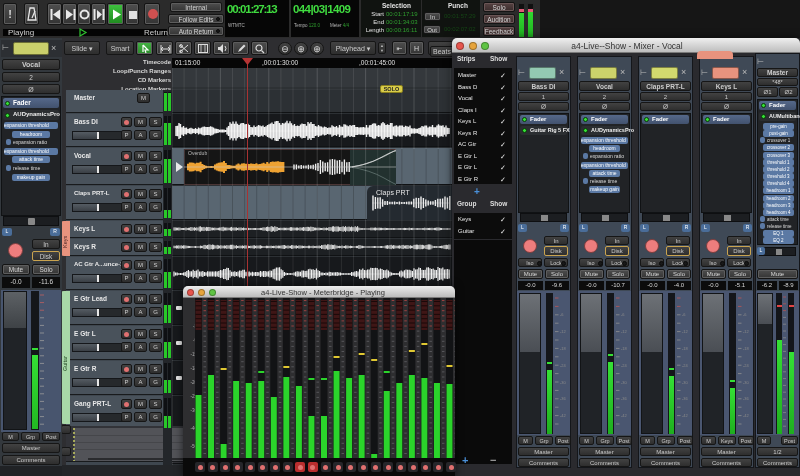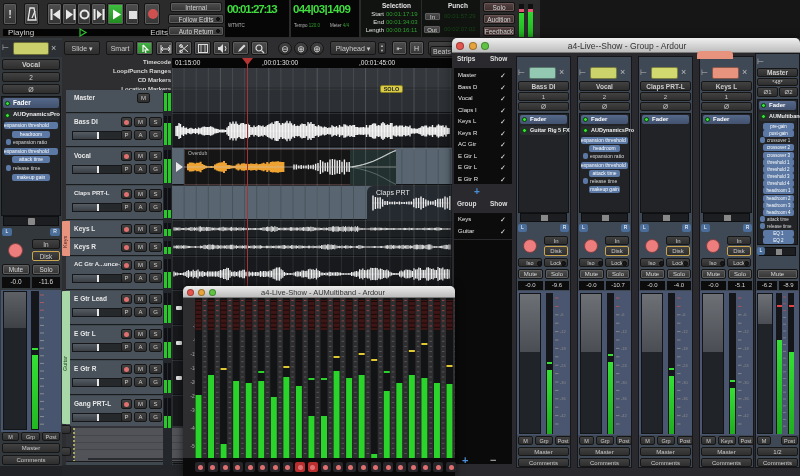--- a/index.html
+++ b/index.html
@@ -50,21 +50,21 @@
     <div style="position:relative;left:3px;top:7px;width:8px;height:8px;background:#e0e0e0"></div>
   </div>
 <div class="btn" style="left:144px;top:3px;width:16px;height:22px;">
     <div style="position:relative;left:3px;top:5px;width:10px;height:10px;background:#cf5050;border-radius:50%"></div>
   </div>
 <div class="" style="left:2px;top:28px;width:166px;height:9px;background:#040404;border:1px solid #2a2a2a"></div>
 <div class="" style="left:8px;top:27px;width:60px;height:11px;color:#cfcfcf;font-size:8px;line-height:11px">Playing</div>
 <svg style="position:absolute;left:78px;top:28px" width="10" height="9">
     <path d="M2 1v7l6-3.5z" fill="none" stroke="#30c030" stroke-width="1.2"></path>
   </svg>
-<div class="" style="left:128px;top:27px;width:40px;height:11px;color:#cfcfcf;font-size:8px;line-height:11px;text-align:right">Edits</div>
+<div class="" style="left:128px;top:27px;width:40px;height:11px;color:#cfcfcf;font-size:8px;line-height:11px;text-align:right">Return</div>
 <div class="btn" style="left:170px;top:2px;width:52px;height:10px;font-size:6.5px;line-height:9px">Internal</div>
 <div class="btn" style="left:168px;top:14px;width:56px;height:10px;font-size:6.5px;line-height:9px">Follow Edits</div>
 <div class="btn" style="left:168px;top:26px;width:56px;height:10px;font-size:6.5px;line-height:9px">Auto Return</div>
 <div class="led" style="left:216px;top:17px;width:4px;height:4px;"></div>
 <div class="led" style="left:216px;top:29px;width:4px;height:4px;"></div>
 <div class="" style="left:225px;top:0px;width:64px;height:37px;background:#060606"></div>
 <div class="" style="left:227px;top:2px;width:62px;height:14px;color:#40dc40;font-size:11.5px;font-weight:bold;letter-spacing:-1.2px;line-height:14px">00:01:27:13</div>
 <div class="" style="left:228px;top:23px;width:30px;height:6px;color:#b8b8b8;font-size:4.5px">WTMTC</div>
 <div class="" style="left:291px;top:0px;width:68px;height:37px;background:#060606"></div>
 <div class="" style="left:293px;top:2px;width:66px;height:14px;color:#40dc40;font-size:11.5px;font-weight:bold;letter-spacing:-0.6px;line-height:14px">044|03|1409</div>
@@ -514,21 +514,21 @@
 <div class="dbtn" style="left:42px;top:432px;width:18px;height:9px;font-size:5.5px;line-height:8px">Post</div>
 <div class="dbtn" style="left:2px;top:443px;width:58px;height:10px;font-size:6px;line-height:9px">Master</div>
 <div class="dbtn" style="left:2px;top:455px;width:58px;height:10px;font-size:6px;line-height:9px">Comments</div>
 <div class="" style="left:0px;top:466px;width:62px;height:10px;background:#202225"></div>
 <div class="" style="left:62px;top:465px;width:121px;height:11px;background:#232528"></div>
 <div class="" style="left:452px;top:38px;width:348px;height:438px;background:#2a2a2e;border-radius:5px 5px 0 0;box-shadow:0 0 8px rgba(0,0,0,0.6)"></div>
 <div class="" style="left:452px;top:38px;width:348px;height:15px;background:linear-gradient(#efefef,#bdbdbd);border-radius:5px 5px 0 0;border-bottom:1px solid #7a7a7a"></div>
 <div class="" style="left:456.0px;top:42px;width:8px;height:8px;background:#e6554d;border-radius:50%;border:1px solid rgba(0,0,0,0.3)"></div>
 <div class="" style="left:468.5px;top:42px;width:8px;height:8px;background:#e6a43c;border-radius:50%;border:1px solid rgba(0,0,0,0.3)"></div>
 <div class="" style="left:481.0px;top:42px;width:8px;height:8px;background:#5fc444;border-radius:50%;border:1px solid rgba(0,0,0,0.3)"></div>
-<div class="" style="left:512px;top:40px;width:230px;height:12px;color:#333;font-size:8.5px;text-align:center;line-height:12px">a4-Live--Show - Group - Ardour</div>
+<div class="" style="left:512px;top:40px;width:230px;height:12px;color:#333;font-size:8.5px;text-align:center;line-height:12px">a4-Live--Show - Mixer - Vocal</div>
 <div class="" style="left:454px;top:55px;width:60px;height:12px;color:#ddd;font-size:6.5px;font-weight:bold">
     <span style="position:absolute;left:3px">Strips</span>
     <span style="position:absolute;left:36px">Show</span>
   </div>
 <div class="" style="left:454px;top:68px;width:58px;height:116px;background:#0c0c0c"></div>
 <div class="" style="left:458px;top:70.0px;width:40px;height:11px;color:#e8e8e8;font-size:6px;line-height:11px">Master</div>
 <div class="" style="left:500px;top:70.0px;width:10px;height:11px;color:#e8e8e8;font-size:7px;line-height:11px">✓</div>
 <div class="" style="left:458px;top:81.5px;width:40px;height:11px;color:#e8e8e8;font-size:6px;line-height:11px">Bass D</div>
 <div class="" style="left:500px;top:81.5px;width:10px;height:11px;color:#e8e8e8;font-size:7px;line-height:11px">✓</div>
 <div class="" style="left:458px;top:93.0px;width:40px;height:11px;color:#e8e8e8;font-size:6px;line-height:11px">Vocal</div>
@@ -917,21 +917,21 @@
   </svg>
 <div class="dbtn" style="left:757px;top:436px;width:14px;height:9px;font-size:5.5px;line-height:8px">M</div>
 <div class="dbtn" style="left:781px;top:436px;width:17px;height:9px;font-size:5.5px;line-height:8px">Post</div>
 <div class="dbtn" style="left:757px;top:447px;width:41px;height:9px;font-size:6px;line-height:8px">1/2</div>
 <div class="dbtn" style="left:757px;top:458px;width:41px;height:9px;font-size:6px;line-height:8px">Comments</div>
 <div class="" style="left:183px;top:286px;width:272px;height:190px;background:#2a2a2c;border-radius:5px 5px 0 0;box-shadow:0 0 8px rgba(0,0,0,0.65)"></div>
 <div class="" style="left:183px;top:286px;width:272px;height:12px;background:linear-gradient(#ededed,#bcbcbc);border-radius:5px 5px 0 0;border-bottom:1px solid #7a7a7a"></div>
 <div class="" style="left:187px;top:289px;width:7px;height:7px;background:#e6554d;border-radius:50%;border:1px solid rgba(0,0,0,0.3)"></div>
 <div class="" style="left:198px;top:289px;width:7px;height:7px;background:#e6a43c;border-radius:50%;border:1px solid rgba(0,0,0,0.3)"></div>
 <div class="" style="left:209px;top:289px;width:7px;height:7px;background:#5fc444;border-radius:50%;border:1px solid rgba(0,0,0,0.3)"></div>
-<div class="" style="left:223px;top:287px;width:200px;height:11px;color:#333;font-size:7.5px;text-align:center;line-height:11px">a4-Live-Show - AUMultiband - Ardour</div>
+<div class="" style="left:223px;top:287px;width:200px;height:11px;color:#333;font-size:7.5px;text-align:center;line-height:11px">a4-Live-Show - Meterbridge - Playing</div>
 <div class="" style="left:183px;top:298px;width:272px;height:178px;background:#2e2e30"></div>
 <div class="" style="left:185px;top:324px;width:12px;height:6px;color:#aaa;font-size:4.5px;text-align:right;line-height:6px">-3</div>
 <div class="" style="left:185px;top:338px;width:12px;height:6px;color:#aaa;font-size:4.5px;text-align:right;line-height:6px">-9</div>
 <div class="" style="left:185px;top:352px;width:12px;height:6px;color:#aaa;font-size:4.5px;text-align:right;line-height:6px">-15</div>
 <div class="" style="left:185px;top:366px;width:12px;height:6px;color:#aaa;font-size:4.5px;text-align:right;line-height:6px">-18</div>
 <div class="" style="left:185px;top:380px;width:12px;height:6px;color:#aaa;font-size:4.5px;text-align:right;line-height:6px">-20</div>
 <div class="" style="left:185px;top:394px;width:12px;height:6px;color:#aaa;font-size:4.5px;text-align:right;line-height:6px">-25</div>
 <div class="" style="left:185px;top:408px;width:12px;height:6px;color:#aaa;font-size:4.5px;text-align:right;line-height:6px">-30</div>
 <div class="" style="left:185px;top:426px;width:12px;height:6px;color:#aaa;font-size:4.5px;text-align:right;line-height:6px">-40</div>
 <div class="" style="left:185px;top:444px;width:12px;height:6px;color:#aaa;font-size:4.5px;text-align:right;line-height:6px">-50</div>

